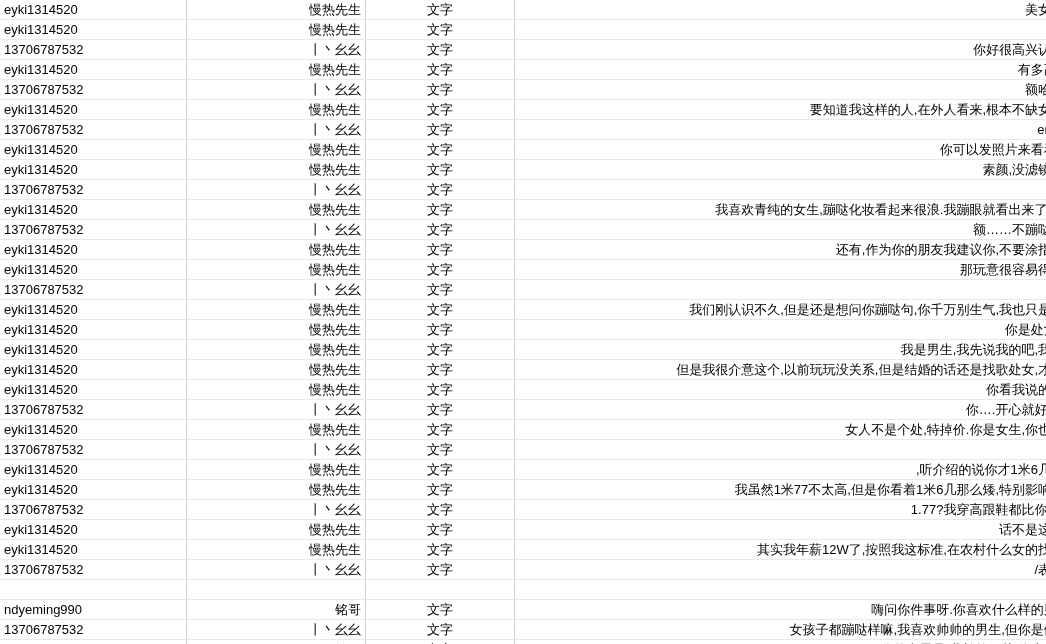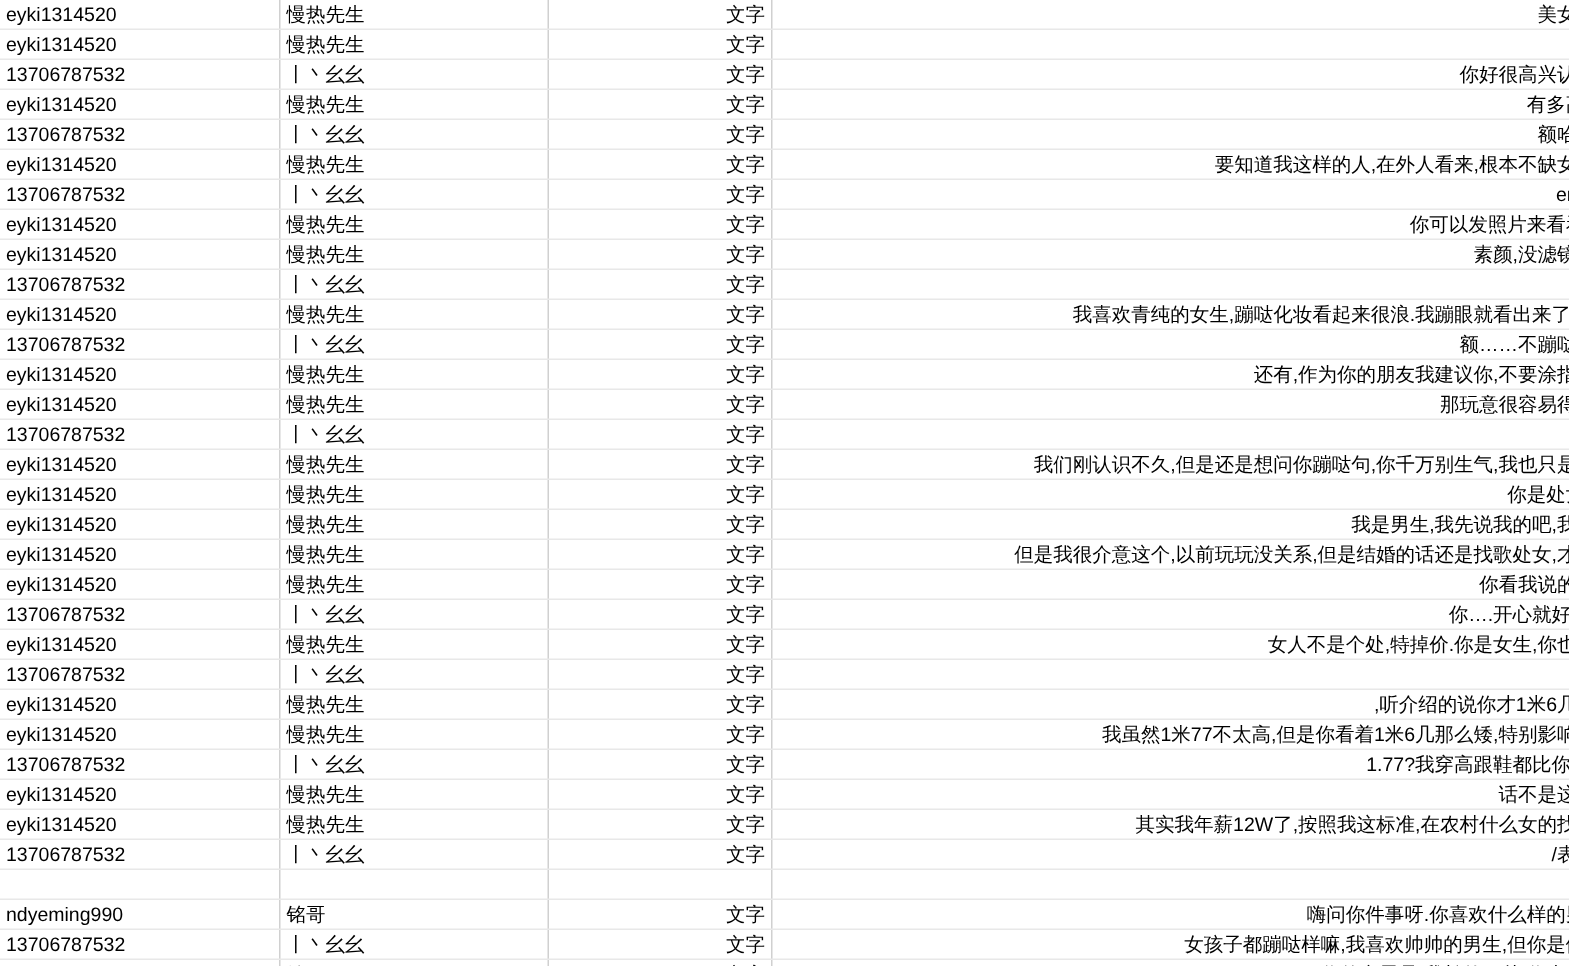--- a/index.html
+++ b/index.html
@@ -24,22 +24,22 @@
     height: 19px;
     line-height: 19px;
     padding: 0 4px;
     border-right: 1px solid #d0d0d0;
     border-bottom: 1px solid #e8e8e8;
     white-space: nowrap;
     overflow: hidden;
     font-size: 13px;
   }
   .col-a { width: 178px; text-align: left; }
-  .col-b { width: 170px; text-align: left; }
-  .col-c { width: 140px; text-align: right; padding-left: 10px; }
+  .col-b { width: 170px; text-align: right; }
+  .col-c { width: 140px; text-align: center; padding-left: 10px; }
   .col-d { width: 558px; text-align: right; padding-right: 8px; border-right: none; }
   tr.blank td {
     border-bottom: 1px solid #e8e8e8;
   }
   tr.blank td.col-d { }
 </style>
 </head>
 <body>
 
 <table class="sheet">

